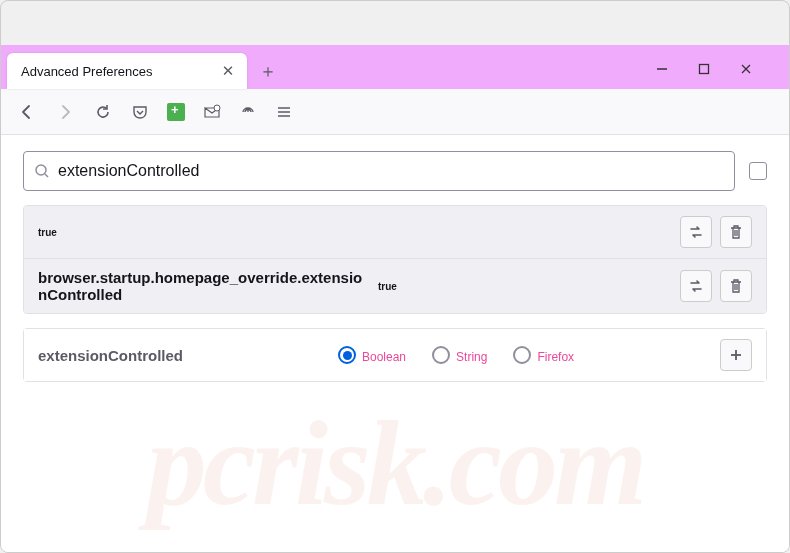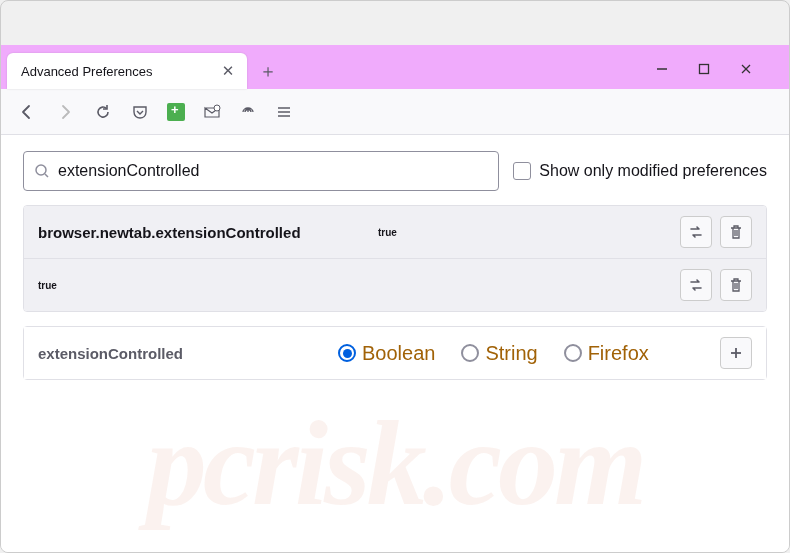--- a/index.html
+++ b/index.html
@@ -40,21 +40,21 @@
 .pref-row:last-child { border-bottom: none; }
 .pref-name { width: 330px; font-size: 15px; font-weight: 700; color: #15141a; word-break: break-word; }
 .pref-value { flex: 1; font-size: 10px; font-weight: 700; color: #15141a; }
 .pref-actions { display: flex; gap: 8px; }
 .action-btn { width: 32px; height: 32px; border: 1px solid #ccc; border-radius: 4px; background: #f9f9fb; display: flex; align-items: center; justify-content: center; cursor: pointer; color: #5b5b66; }
 
 .add-row-wrap { border: 1px solid #e0e0e6; border-radius: 4px; }
 .add-row { display: flex; align-items: center; padding: 10px 14px; gap: 10px; background: #fff; }
 .add-name { width: 290px; font-size: 15px; font-weight: 700; color: #5b5b66; }
 .radio-group { display: flex; gap: 26px; flex: 1; align-items: center; }
-.radio-item { display: flex; align-items: center; gap: 6px; font-size: 20px; color: #a16207; cursor: pointer; }
+.radio-item { display: flex; align-items: flex-end; gap: 6px; font-size: 12px; color: #ec4899; cursor: pointer; }
 .radio { width: 18px; height: 18px; border: 2px solid #8f8f9d; border-radius: 50%; display: flex; align-items: center; justify-content: center; }
 .radio.checked { border-color: #0060df; }
 .radio.checked::after { content:""; width: 9px; height: 9px; background: #0060df; border-radius: 50%; }
 
 .watermark { position: absolute; top: 260px; left: 0; right: 0; text-align: center; font-size: 120px; font-weight: 700; font-style: italic; color: rgba(200, 90, 50, 0.08); pointer-events: none; letter-spacing: -4px; font-family: Georgia, serif; }
 
 svg { display: block; }
 </style>
 </head>
 <body>
@@ -138,42 +138,41 @@
       <span class="search-icon">
           <svg width="16" height="16" viewBox="0 0 16 16">
             <circle cx="7" cy="7" r="5" fill="none" stroke="#8f8f9d" stroke-width="1.5"></circle>
             <line x1="11" y1="11" x2="14" y2="14" stroke="#8f8f9d" stroke-width="1.5"></line>
           </svg>
         </span>
       <input class="search-input" value="extensionControlled" style="">
     </div>
     <label class="checkbox-row">
       <span class="checkbox"></span>
-      <span>Show only modified preferences</span>
     </label>
   </div>
 
   <div class="pref-list">
     <div class="pref-row">
-      <div class="pref-name">browser.newtab.extensionControlled</div>
       <div class="pref-value">true</div>
       <div class="pref-actions">
         <div class="action-btn">
             <svg width="18" height="18" viewBox="0 0 18 18">
               <path d="M4 6 L12 6 L10 4 M14 12 L6 12 L8 14" fill="none" stroke="#5b5b66" stroke-width="1.6" stroke-linecap="round" stroke-linejoin="round"></path>
             </svg>
           </div>
         <div class="action-btn">
             <svg width="16" height="16" viewBox="0 0 16 16">
               <path d="M3 4 L13 4 M6 4 L6 2 L10 2 L10 4 M5 4 L5 14 L11 14 L11 4 M7 6 L7 12 M9 6 L9 12" fill="none" stroke="#5b5b66" stroke-width="1.3"></path>
             </svg>
           </div>
       </div>
     </div>
     <div class="pref-row">
+      <div class="pref-name">browser.startup.homepage_override.extensionControlled</div>
       <div class="pref-value">true</div>
       <div class="pref-actions">
         <div class="action-btn">
             <svg width="18" height="18" viewBox="0 0 18 18">
               <path d="M4 6 L12 6 L10 4 M14 12 L6 12 L8 14" fill="none" stroke="#5b5b66" stroke-width="1.6" stroke-linecap="round" stroke-linejoin="round"></path>
             </svg>
           </div>
         <div class="action-btn">
             <svg width="16" height="16" viewBox="0 0 16 16">
               <path d="M3 4 L13 4 M6 4 L6 2 L10 2 L10 4 M5 4 L5 14 L11 14 L11 4 M7 6 L7 12 M9 6 L9 12" fill="none" stroke="#5b5b66" stroke-width="1.3"></path>

